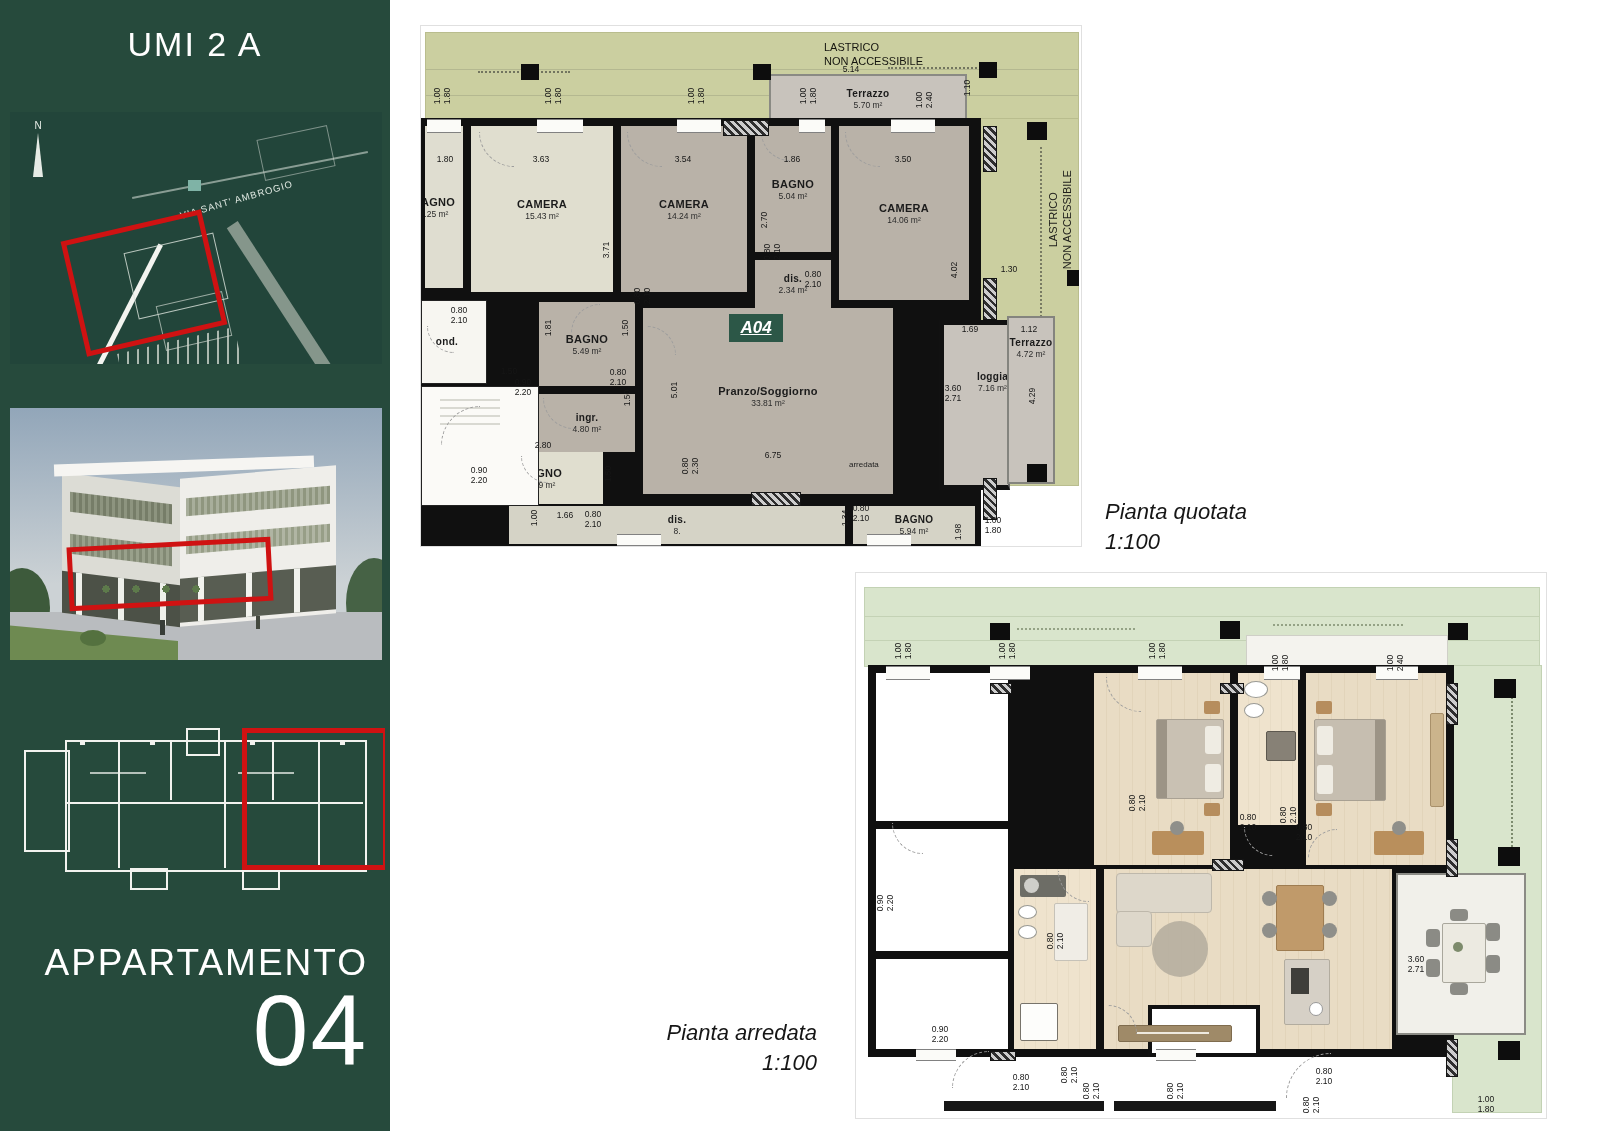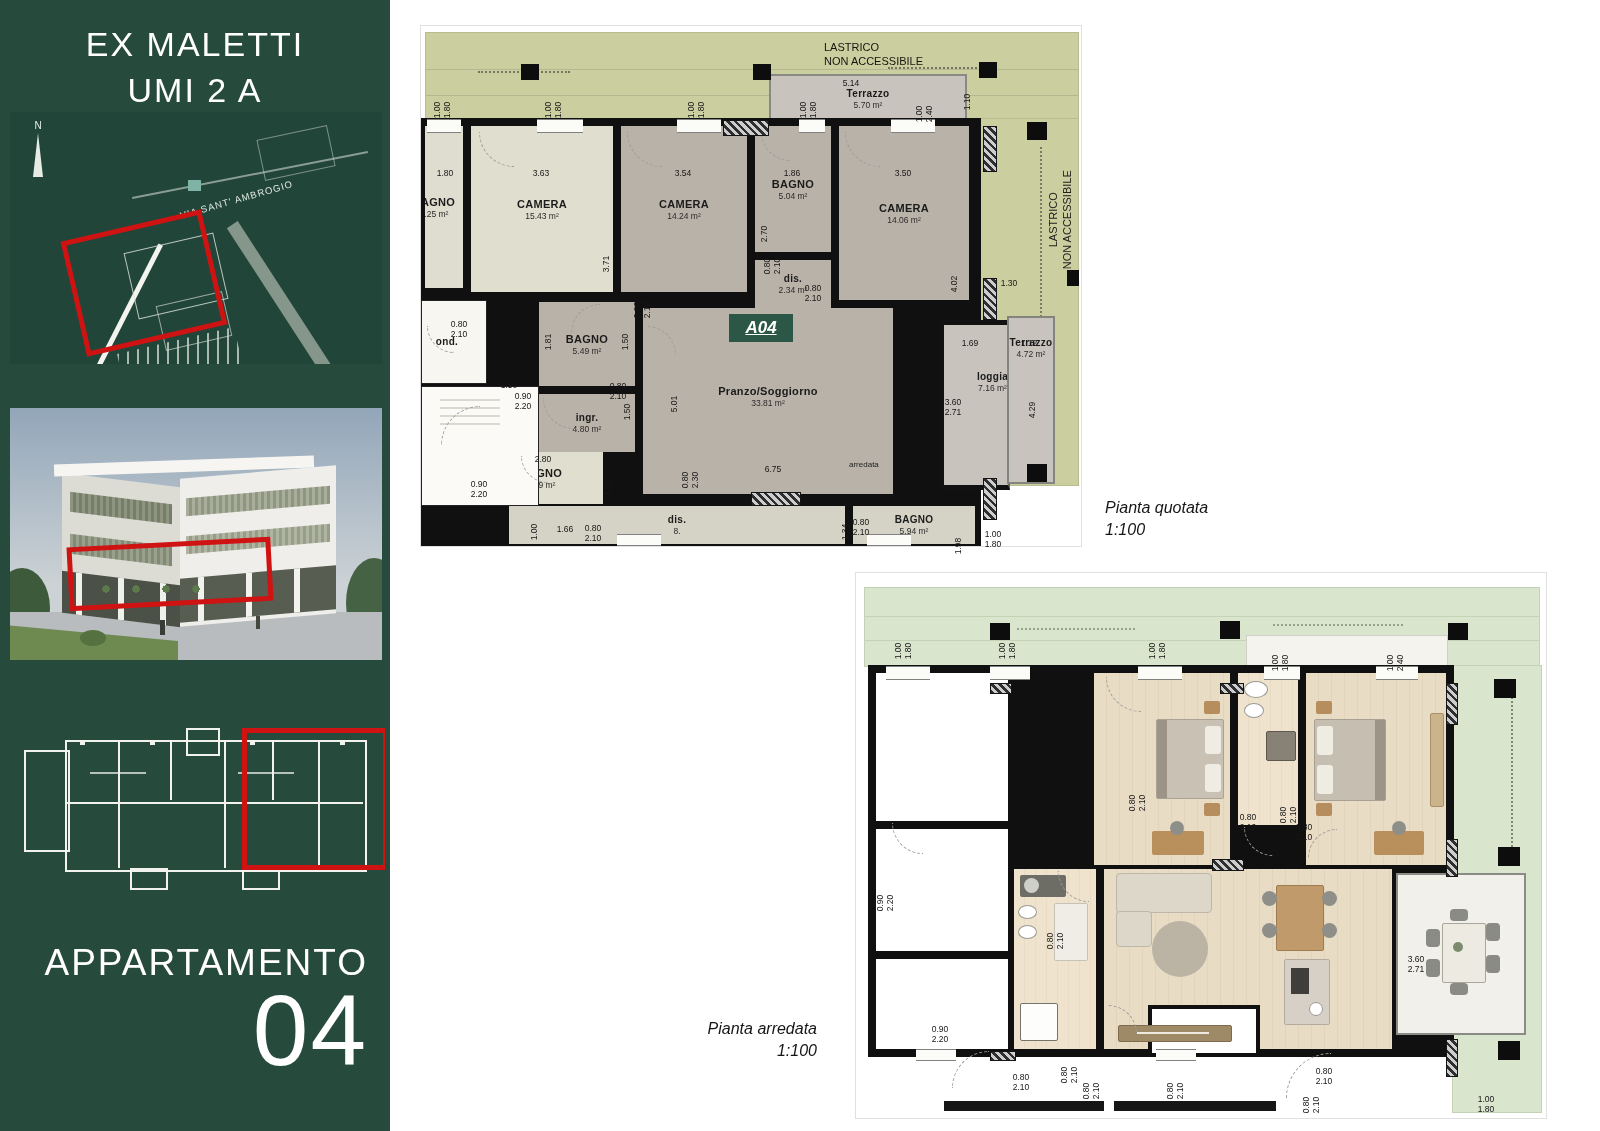--- a/index.html
+++ b/index.html
@@ -26,39 +26,38 @@
   .win{position:absolute;background:#fbfbf8;border-top:1px solid #818181;border-bottom:1px solid #818181;z-index:25;}
   .arc{position:absolute;border:1px dashed #9d9d9d;border-top:none;border-right:none;border-radius:0 0 0 100%;z-index:26;}
   .twall{position:absolute;background:#161616;z-index:24;}
   .dots{position:absolute;border-top:2px dotted #55584a;opacity:.75;}
   .guide{position:absolute;background:#b4b890;height:1px;}
   .wood{background:repeating-linear-gradient(90deg,#e9dcc4 0 12px,#e2d4ba 12px 13px);}
   .wood2{background:repeating-linear-gradient(90deg,#efe3cd 0 10px,#e8dcc5 10px 11px);}
   .fur{position:absolute;border-radius:2px;z-index:22;}
   .vtext{position:absolute;white-space:pre;font-size:11px;color:#20201c;transform:rotate(-90deg);transform-origin:center;text-align:center;line-height:1.25;}
   .badge{position:absolute;background:#2c5747;color:#fff;font-weight:700;font-style:italic;font-size:17px;display:flex;align-items:center;justify-content:center;z-index:35;}
-  .caption{position:absolute;font-style:italic;font-size:16px;color:#161616;line-height:1.35;}
+  .caption{position:absolute;font-style:italic;font-size:22px;color:#161616;line-height:1.35;}
   .watermark{position:absolute;color:#9c9c9c;z-index:50;}
   .watermark .l1{font-weight:700;font-size:27px;letter-spacing:.5px;white-space:nowrap;}
   .watermark .l2{font-size:17px;text-align:right;margin-top:-2px;}
   
   .thumb{position:absolute;overflow:hidden;}
   .mapline{position:absolute;}
   .redrect{position:absolute;border:5px solid #cf1212;background:transparent;z-index:10;}
   .ovline{position:absolute;background:#f2f3ef;}
   .ovbox{position:absolute;border:2px solid #f2f3ef;}
 </style>
 </head>
 <body>
 
 <div class="page">
 
   <div class="sidebar">
     <div class="sb-title">
-      <div>EX MALETTI</div>
       <div>UMI 2 A</div>
     </div>
 
     <div class="thumb" style="left:10px;top:112px;width:372px;height:252px;background:#22453a;">
       <div class="abs" style="left:18px;top:8px;width:20px;height:60px;">
         <div style="color:#e9efe9;font-size:10px;text-align:center;">N</div>
         <div style="width:0;height:0;border-left:5px solid transparent;border-right:5px solid transparent;border-bottom:44px solid #e6ebe5;margin:2px auto 0;"></div>
       </div>
       <div class="mapline" style="left:96px;top:120px;width:5px;height:230px;background:#f3f4f0;transform:rotate(27deg);"></div>
       <div class="mapline" style="left:292px;top:90px;width:13px;height:280px;background:#97a59a;opacity:.85;transform:rotate(-33deg);"></div>
@@ -241,21 +240,21 @@
     <div class="room" style="left:0;top:274px;width:64px;height:82px;background:#f7f6f1;border:1px solid #222;">
       <div class="rl" style="margin-left:-14px;">
           <span class="rname sm">ond.</span>
           <span class="rarea"></span>
         </div>
     </div>
     <div class="room" style="left:0;top:360px;width:116px;height:118px;background:#fbfaf7;border:1px solid #222;">
       <div class="abs" style="left:18px;top:8px;width:60px;height:30px;background:repeating-linear-gradient(0deg,#d9d9d2 0 2px,transparent 2px 8px);"></div>
     </div>
 
-    <div class="badge" style="left:308px;top:288px;width:64px;height:28px;text-decoration:underline;">A04</div>
+    <div class="badge" style="left:308px;top:288px;width:54px;height:28px;text-decoration:underline;">A04</div>
     <div class="abs" style="left:428px;top:434px;font-size:8px;color:#222;z-index:36;">arredata</div>
 
     <div class="win" style="left:6px;top:93px;width:34px;height:12px;"></div>
     <div class="win" style="left:116px;top:93px;width:46px;height:12px;"></div>
     <div class="win" style="left:256px;top:93px;width:44px;height:12px;"></div>
     <div class="win" style="left:378px;top:93px;width:26px;height:12px;"></div>
     <div class="win" style="left:470px;top:93px;width:44px;height:12px;"></div>
     <div class="win" style="left:196px;top:508px;width:44px;height:10px;"></div>
     <div class="win" style="left:446px;top:508px;width:44px;height:10px;"></div>
 
@@ -275,21 +274,21 @@
     <div class="arc" style="left:206px;top:106px;width:34px;height:34px;"></div>
     <div class="arc" style="left:340px;top:106px;width:28px;height:28px;"></div>
     <div class="arc" style="left:424px;top:106px;width:34px;height:34px;"></div>
     <div class="arc" style="left:150px;top:278px;width:28px;height:28px;transform:rotate(90deg);"></div>
     <div class="arc" style="left:122px;top:372px;width:30px;height:30px;"></div>
     <div class="arc" style="left:226px;top:300px;width:28px;height:28px;transform:rotate(180deg);"></div>
     <div class="arc" style="left:100px;top:430px;width:26px;height:26px;"></div>
     <div class="arc" style="left:6px;top:300px;width:26px;height:26px;"></div>
     <div class="arc" style="left:20px;top:380px;width:38px;height:38px;transform:rotate(90deg);"></div>
 
-    <div class="abs" style="left:0;top:14px;width:100%;height:100%;padding-left:16px;">
+    <div class="abs" style="left:0;top:0;width:100%;height:100%;padding-left:16px;">
 
     <span class="dim rot" style="left: 22px; top: 70px;">1.00
 1.80</span>
         <span class="dim rot" style="left: 133px; top: 70px;">1.00
 1.80</span>
         <span class="dim rot" style="left: 276px; top: 70px;">1.00
 1.80</span>
         <span class="dim rot" style="left: 388px; top: 70px;">1.00
 1.80</span>
         <span class="dim rot" style="left: 504px; top: 74px;">1.00

